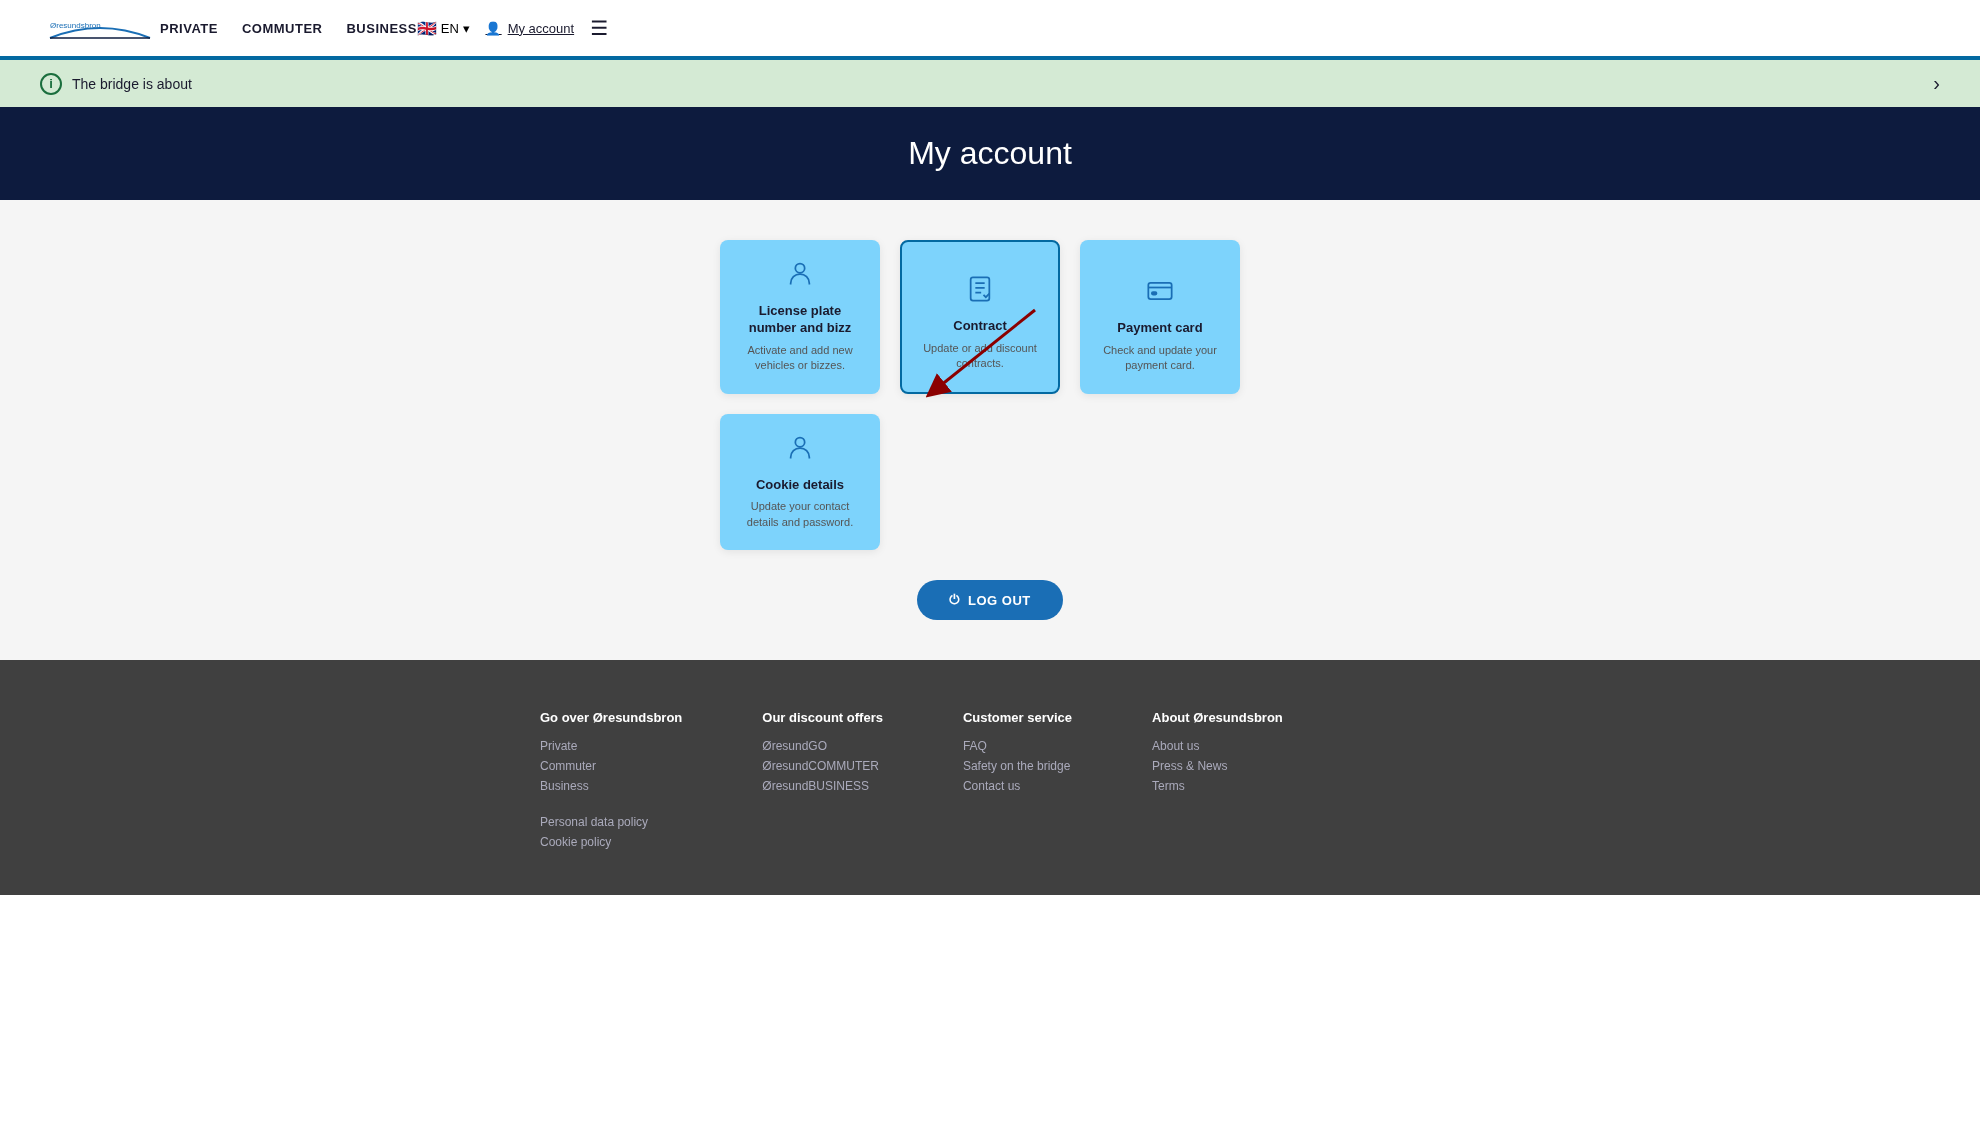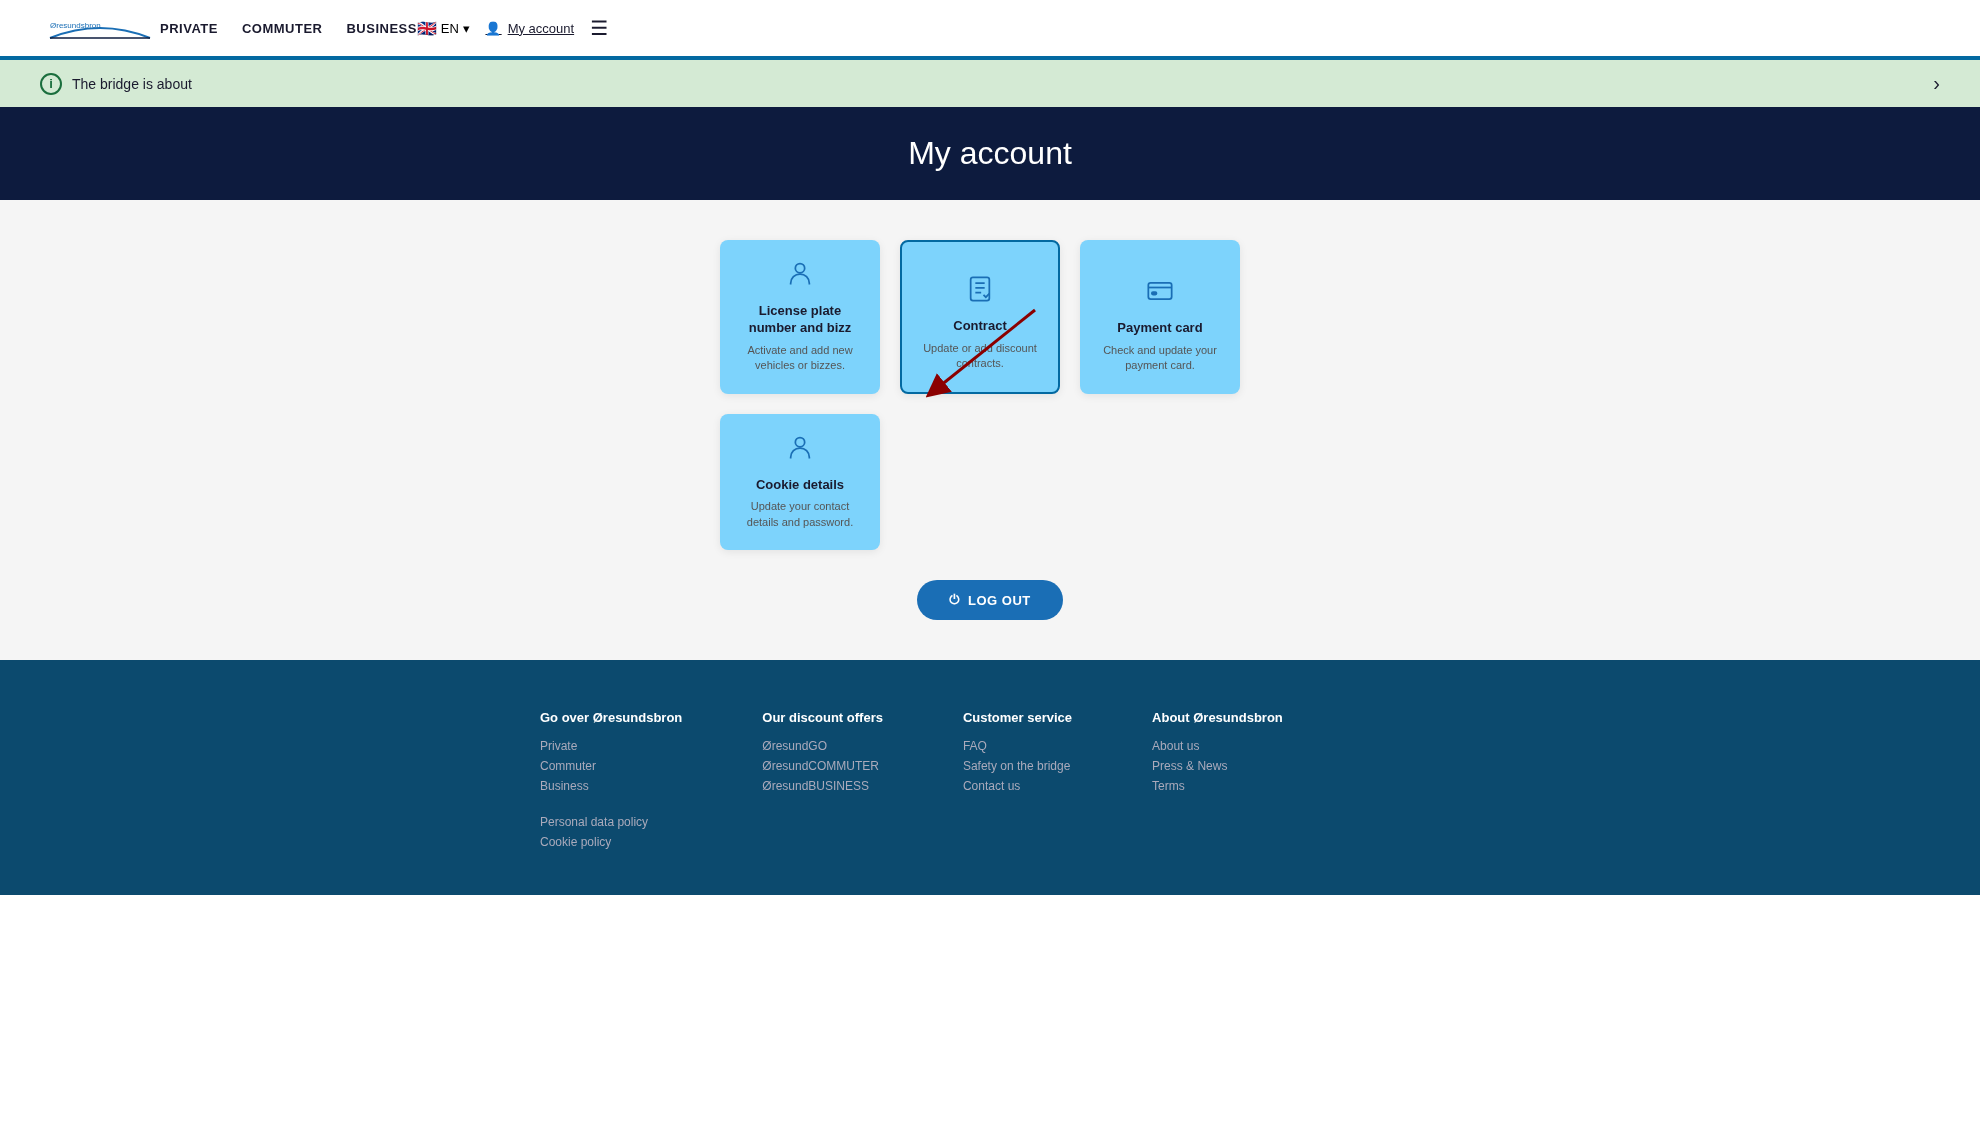--- a/index.html
+++ b/index.html
@@ -57,21 +57,21 @@
     
     .logout-section { margin-top: 30px; display: flex; justify-content: center; }
     .logout-btn {
       background: #1a6eb5; color: #fff; border: none; border-radius: 30px;
       padding: 12px 32px; font-size: 13px; font-weight: 700; cursor: pointer;
       display: flex; align-items: center; gap: 8px; letter-spacing: 0.5px;
     }
 
     
     .footer {
-      background: #0c4a6e; color: #ccc; padding: 50px 40px 40px;
+      background: #404040; color: #ccc; padding: 50px 40px 40px;
       display: flex; justify-content: center;
     }
     .footer-inner { display: flex; gap: 80px; max-width: 900px; width: 100%; }
     .footer-col h4 { color: #fff; font-size: 13px; margin-bottom: 14px; font-weight: 700; }
     .footer-col a { display: block; color: #aab; text-decoration: none; font-size: 12px; margin-bottom: 6px; }
     .footer-col .spacer { height: 16px; }
 
     
     .flag { font-size: 16px; }
   </style>

